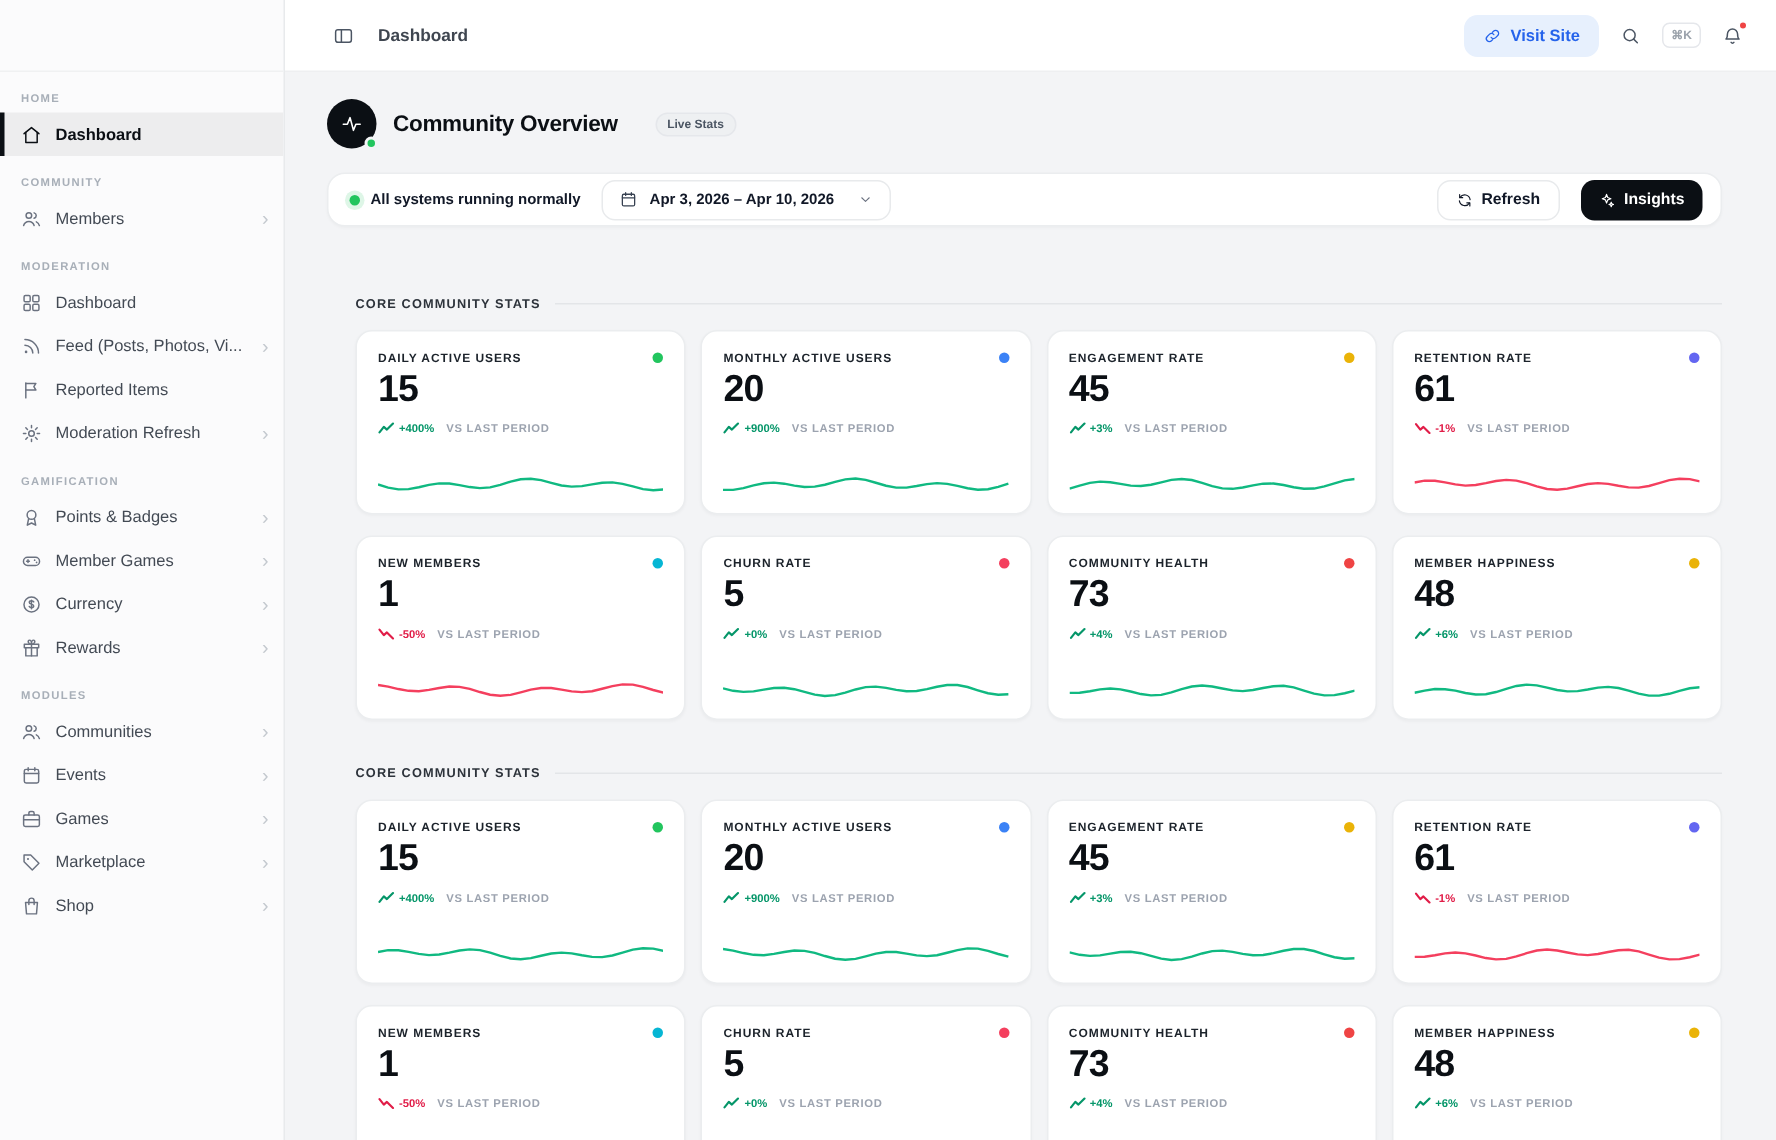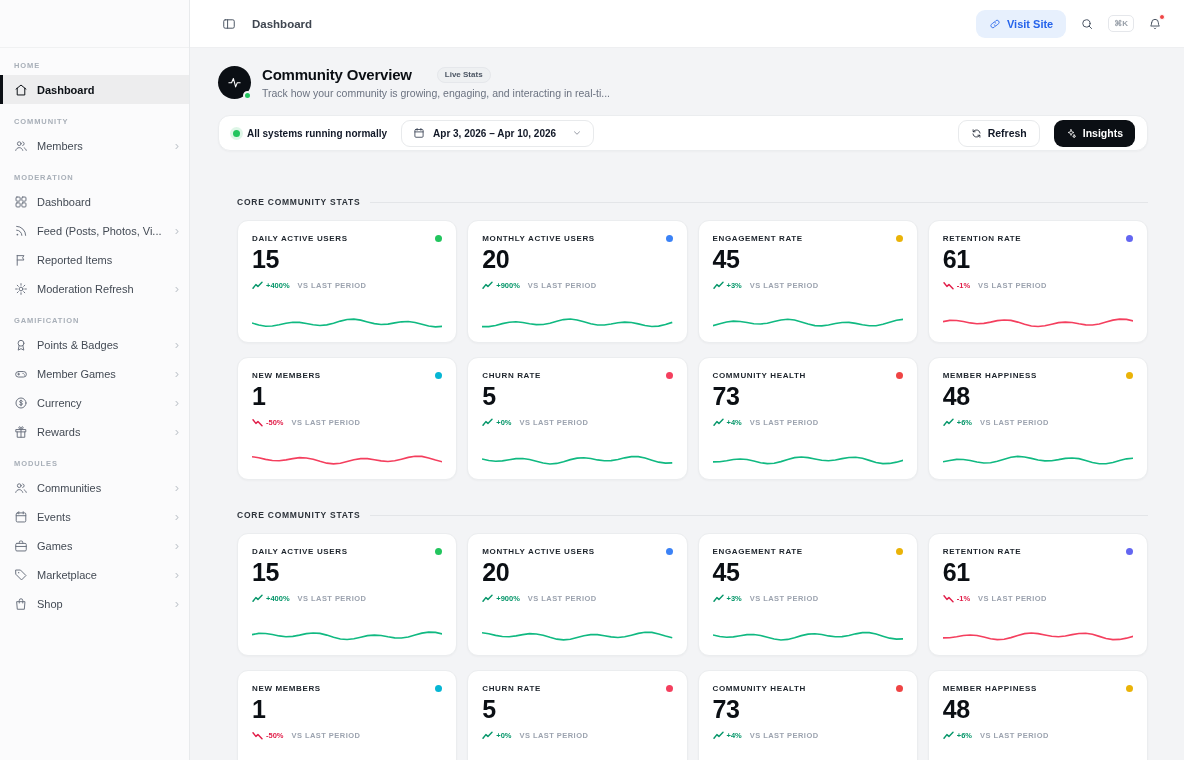--- a/index.html
+++ b/index.html
@@ -306,21 +306,20 @@
                 <polyline points="3 12.5 7.3 12.5 10.2 5.5 13.8 19 16.4 12.5 21 12.5"></polyline>
               </svg>
             </span>
           <span class="logo-dot"></span>
         </div>
         <div>
           <div class="title-row">
             <h1>Community Overview</h1>
             <span class="live-badge">Live Stats</span>
           </div>
-          <div class="subtitle">Track how your community is growing, engaging, and interacting in real-ti...</div>
         </div>
       </div>
 
       <div class="status-card">
         <div class="status-left">
           <span class="status-dot"></span>
           <span>All systems running normally</span>
         </div>
         <button class="date-picker">
           <span class="tico cal" id="cal-ico">

